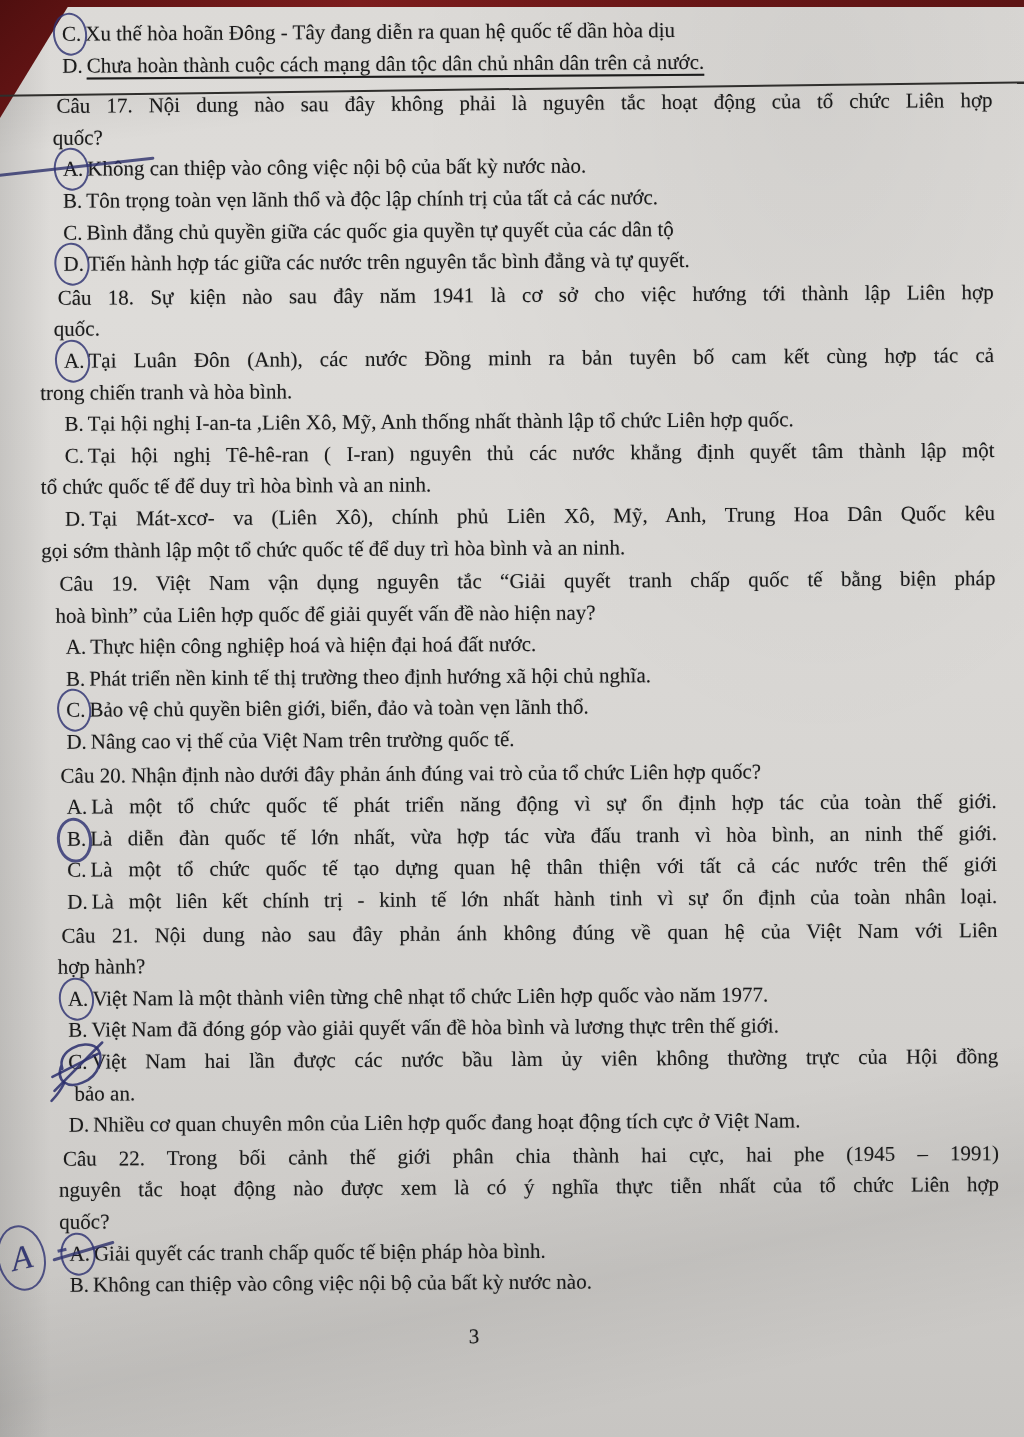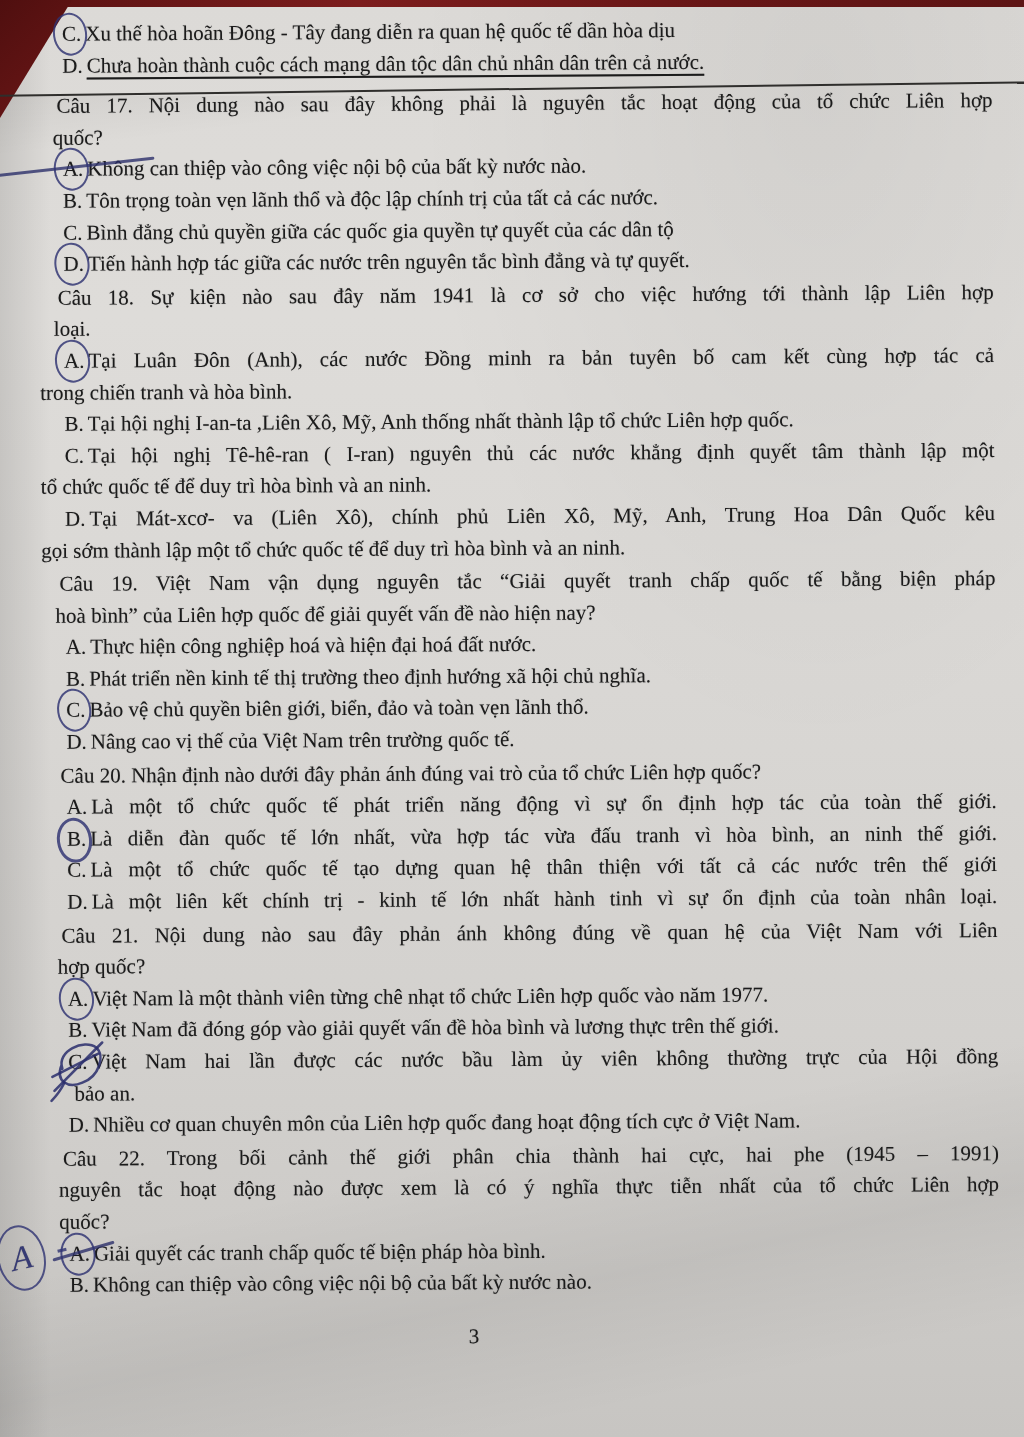--- a/index.html
+++ b/index.html
@@ -89,21 +89,21 @@
   <div class="line opt u gap-after"><span class="mk"><span>D.</span></span><span>Chưa hoàn thành cuộc cách mạng dân tộc dân chủ nhân dân trên cả nước.</span></div>
 
   <div class="line q justify"><span>Câu 17. Nội dung nào sau đây không phải là nguyên tắc hoạt động của tổ chức Liên hợp</span></div>
   <div class="line qcont"><span>quốc?</span></div>
   <div class="line opt"><span class="mk circle-strike"><span>A.</span></span><span>Không can thiệp vào công việc nội bộ của bất kỳ nước nào.</span></div>
   <div class="line opt"><span class="mk"><span>B.</span></span><span>Tôn trọng toàn vẹn lãnh thổ và độc lập chính trị của tất cả các nước.</span></div>
   <div class="line opt"><span class="mk"><span>C.</span></span><span>Bình đẳng chủ quyền giữa các quốc gia quyền tự quyết của các dân tộ</span></div>
   <div class="line opt"><span class="mk circle"><span>D.</span></span><span>Tiến hành hợp tác giữa các nước trên nguyên tắc bình đẳng và tự quyết.</span></div>
 
   <div class="line q justify"><span>Câu 18. Sự kiện nào sau đây năm 1941 là cơ sở cho việc hướng tới thành lập Liên hợp</span></div>
-  <div class="line qcont"><span>loại.</span></div>
+  <div class="line qcont"><span>quốc.</span></div>
   <div class="line opt justify"><span class="mk circle"><span>A.</span></span><span>Tại Luân Đôn (Anh), các nước Đồng minh ra bản tuyên bố cam kết cùng hợp tác cả</span></div>
   <div class="line cont"><span>trong chiến tranh và hòa bình.</span></div>
   <div class="line opt"><span class="mk"><span>B.</span></span><span>Tại hội nghị I-an-ta ,Liên Xô, Mỹ, Anh thống nhất thành lập tổ chức Liên hợp quốc.</span></div>
   <div class="line opt justify"><span class="mk"><span>C.</span></span><span>Tại hội nghị Tê-hê-ran ( I-ran) nguyên thủ các nước khẳng định quyết tâm thành lập một</span></div>
   <div class="line cont"><span>tổ chức quốc tế để duy trì hòa bình và an ninh.</span></div>
   <div class="line opt justify"><span class="mk"><span>D.</span></span><span>Tại Mát-xcơ- va (Liên Xô), chính phủ Liên Xô, Mỹ, Anh, Trung Hoa Dân Quốc kêu</span></div>
   <div class="line cont"><span>gọi sớm thành lập một tổ chức quốc tế để duy trì hòa bình và an ninh.</span></div>
 
   <div class="line q justify"><span>Câu 19. Việt Nam vận dụng nguyên tắc “Giải quyết tranh chấp quốc tế bằng biện pháp</span></div>
   <div class="line cont-q"><span>hoà bình” của Liên hợp quốc để giải quyết vấn đề nào hiện nay?</span></div>
@@ -112,21 +112,21 @@
   <div class="line opt"><span class="mk circle"><span>C.</span></span><span>Bảo vệ chủ quyền biên giới, biển, đảo và toàn vẹn lãnh thổ.</span></div>
   <div class="line opt"><span class="mk"><span>D.</span></span><span>Nâng cao vị thế của Việt Nam trên trường quốc tế.</span></div>
 
   <div class="line q"><span>Câu 20. Nhận định nào dưới đây phản ánh đúng vai trò của tổ chức Liên hợp quốc?</span></div>
   <div class="line opt justify"><span class="mk"><span>A.</span></span><span>Là một tổ chức quốc tế phát triển năng động vì sự ổn định hợp tác của toàn thế giới.</span></div>
   <div class="line opt justify"><span class="mk circle-bold"><span>B.</span></span><span>Là diễn đàn quốc tế lớn nhất, vừa hợp tác vừa đấu tranh vì hòa bình, an ninh thế giới.</span></div>
   <div class="line opt justify"><span class="mk"><span>C.</span></span><span>Là một tổ chức quốc tế tạo dựng quan hệ thân thiện với tất cả các nước trên thế giới</span></div>
   <div class="line opt justify"><span class="mk"><span>D.</span></span><span>Là một liên kết chính trị - kinh tế lớn nhất hành tinh vì sự ổn định của toàn nhân loại.</span></div>
 
   <div class="line q justify"><span>Câu 21. Nội dung nào sau đây phản ánh không đúng về quan hệ của Việt Nam với Liên</span></div>
-  <div class="line qcont"><span>hợp quốc?</span></div>
+  <div class="line qcont"><span>hợp hành?</span></div>
   <div class="line opt"><span class="mk circle"><span>A.</span></span><span>Việt Nam là một thành viên từng chê nhạt tổ chức Liên hợp quốc vào năm 1977.</span></div>
   <div class="line opt"><span class="mk"><span>B.</span></span><span>Việt Nam đã đóng góp vào giải quyết vấn đề hòa bình và lương thực trên thế giới.</span></div>
   <div class="line opt justify"><span class="mk"><svg class="scribble" viewBox="0 0 58 66">
           <path d="M12 34 C 6 16, 34 4, 46 13 C 55 21, 49 42, 32 48 C 18 54, 5 47, 11 31"></path>
           <path d="M4 56 L 52 8"></path>
           <path d="M2 42 L 48 19"></path>
           <path d="M14 48 C 9 58, 4 63, 1 66"></path>
         </svg><span>C.</span></span><span>Việt Nam hai lần được các nước bầu làm ủy viên không thường trực của Hội đồng</span></div>
   <div class="line cont2"><span>bảo an.</span></div>
   <div class="line opt"><span class="mk"><span>D.</span></span><span>Nhiều cơ quan chuyên môn của Liên hợp quốc đang hoạt động tích cực ở Việt Nam.</span></div>

